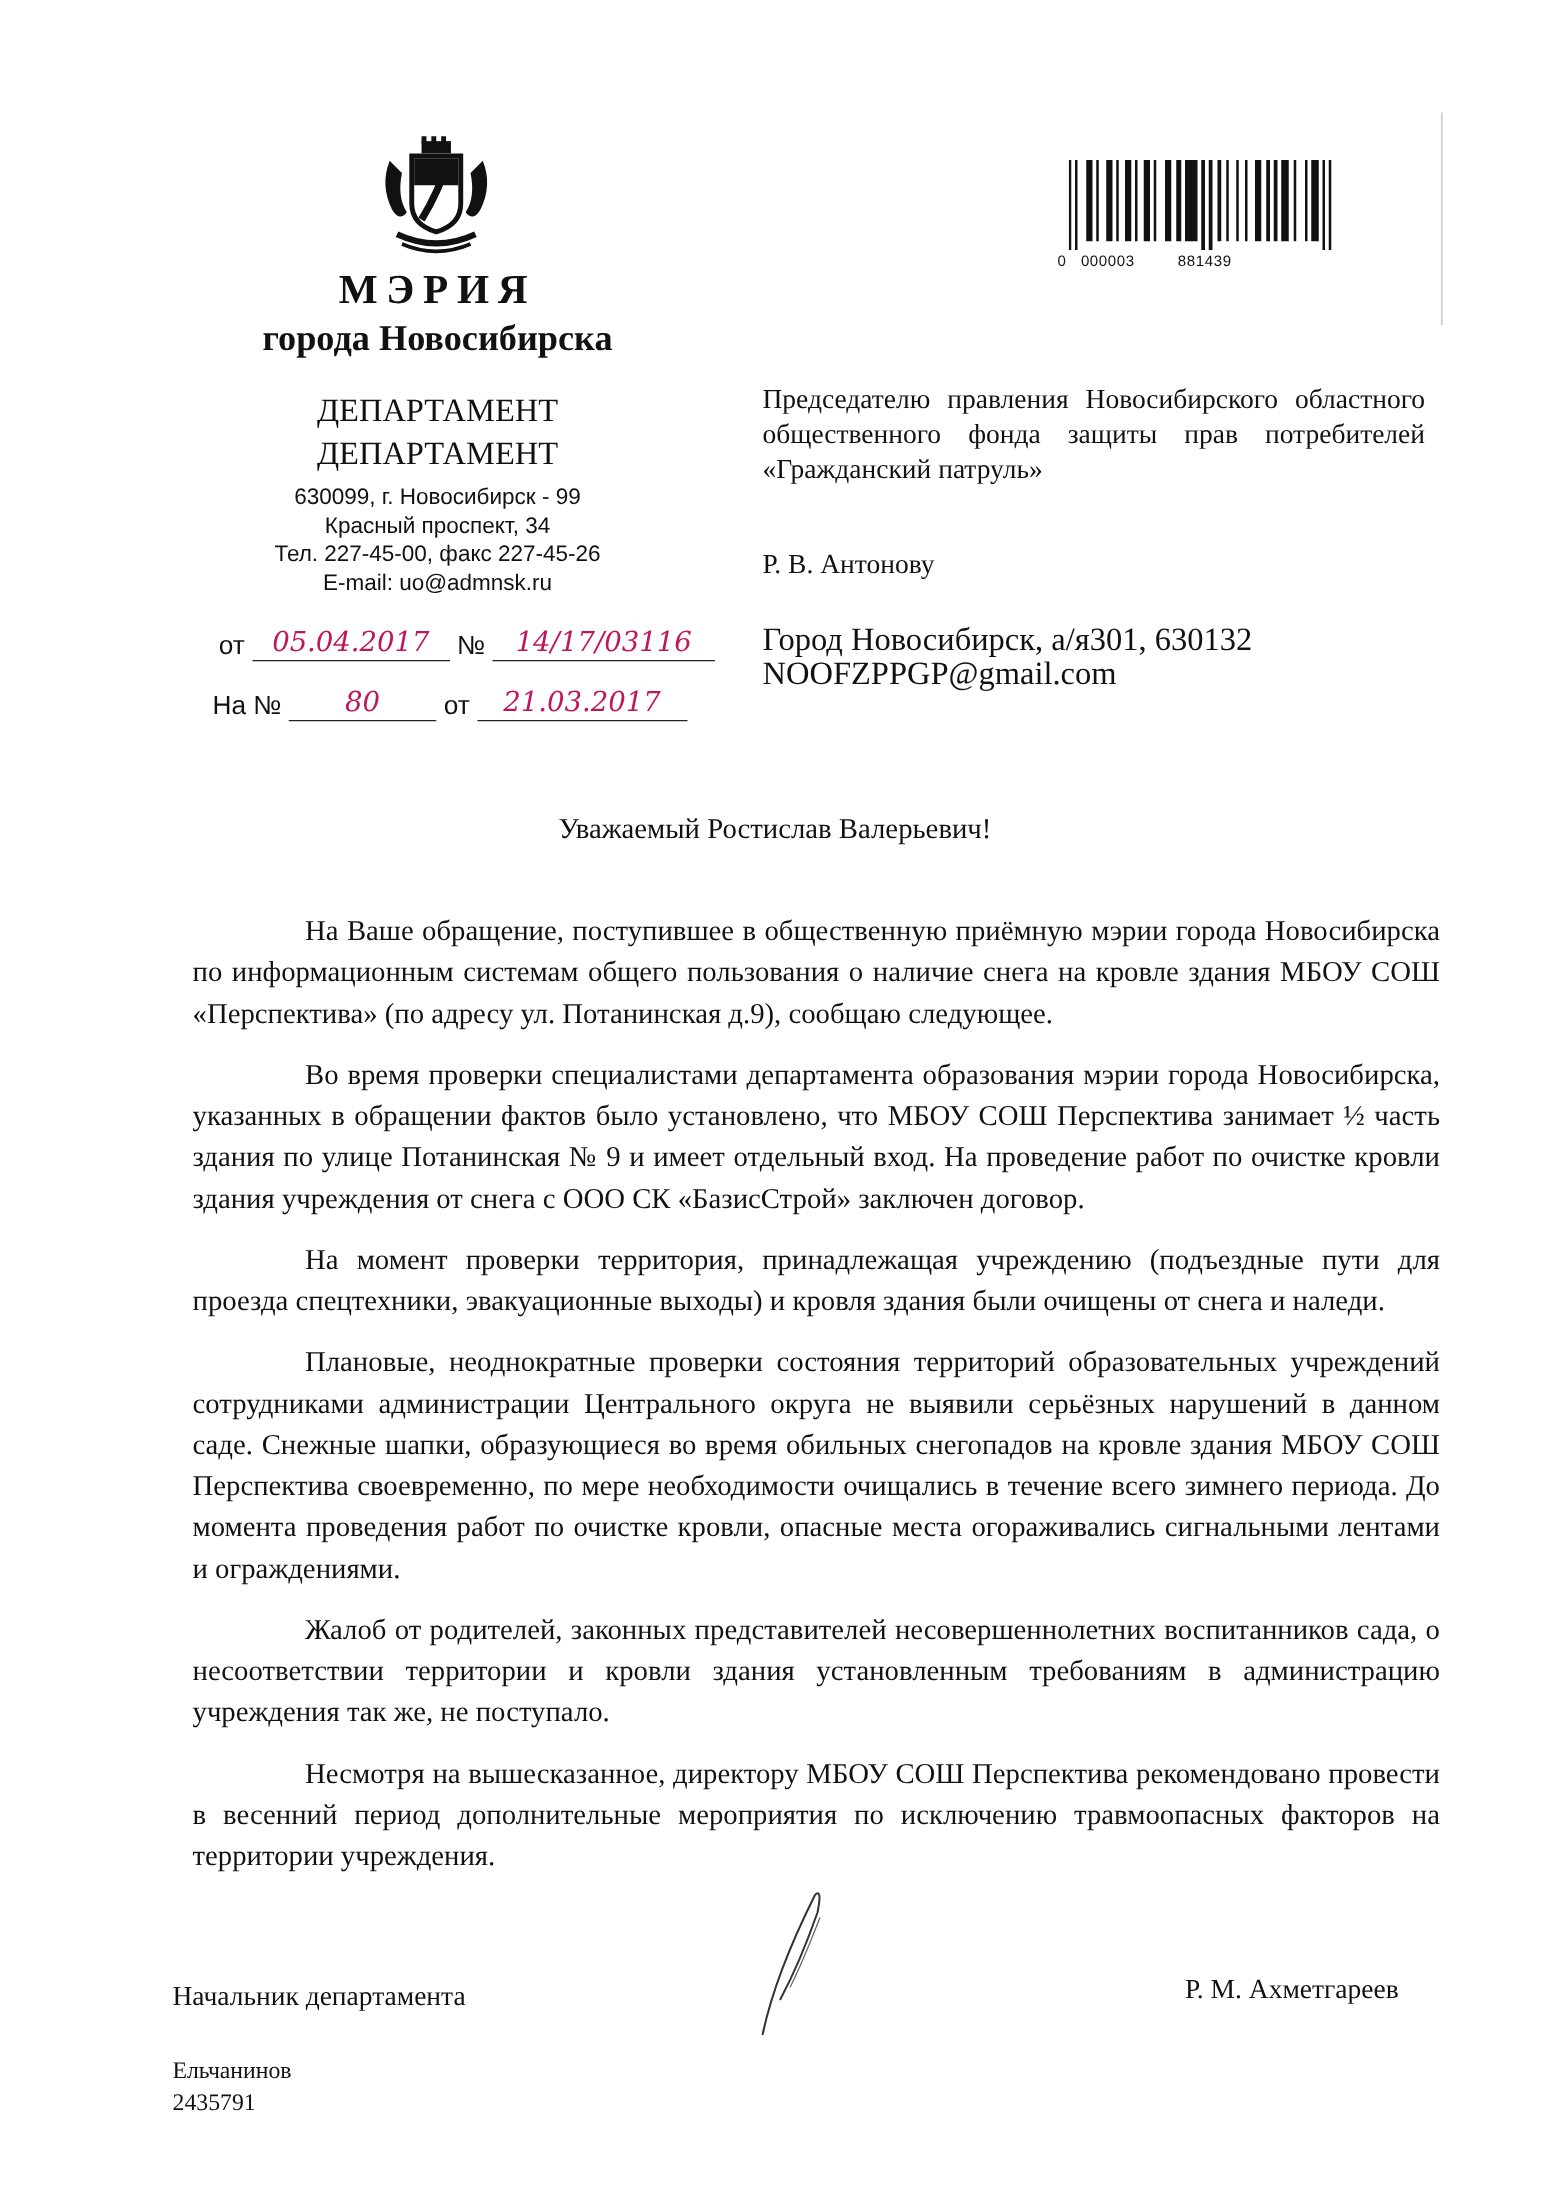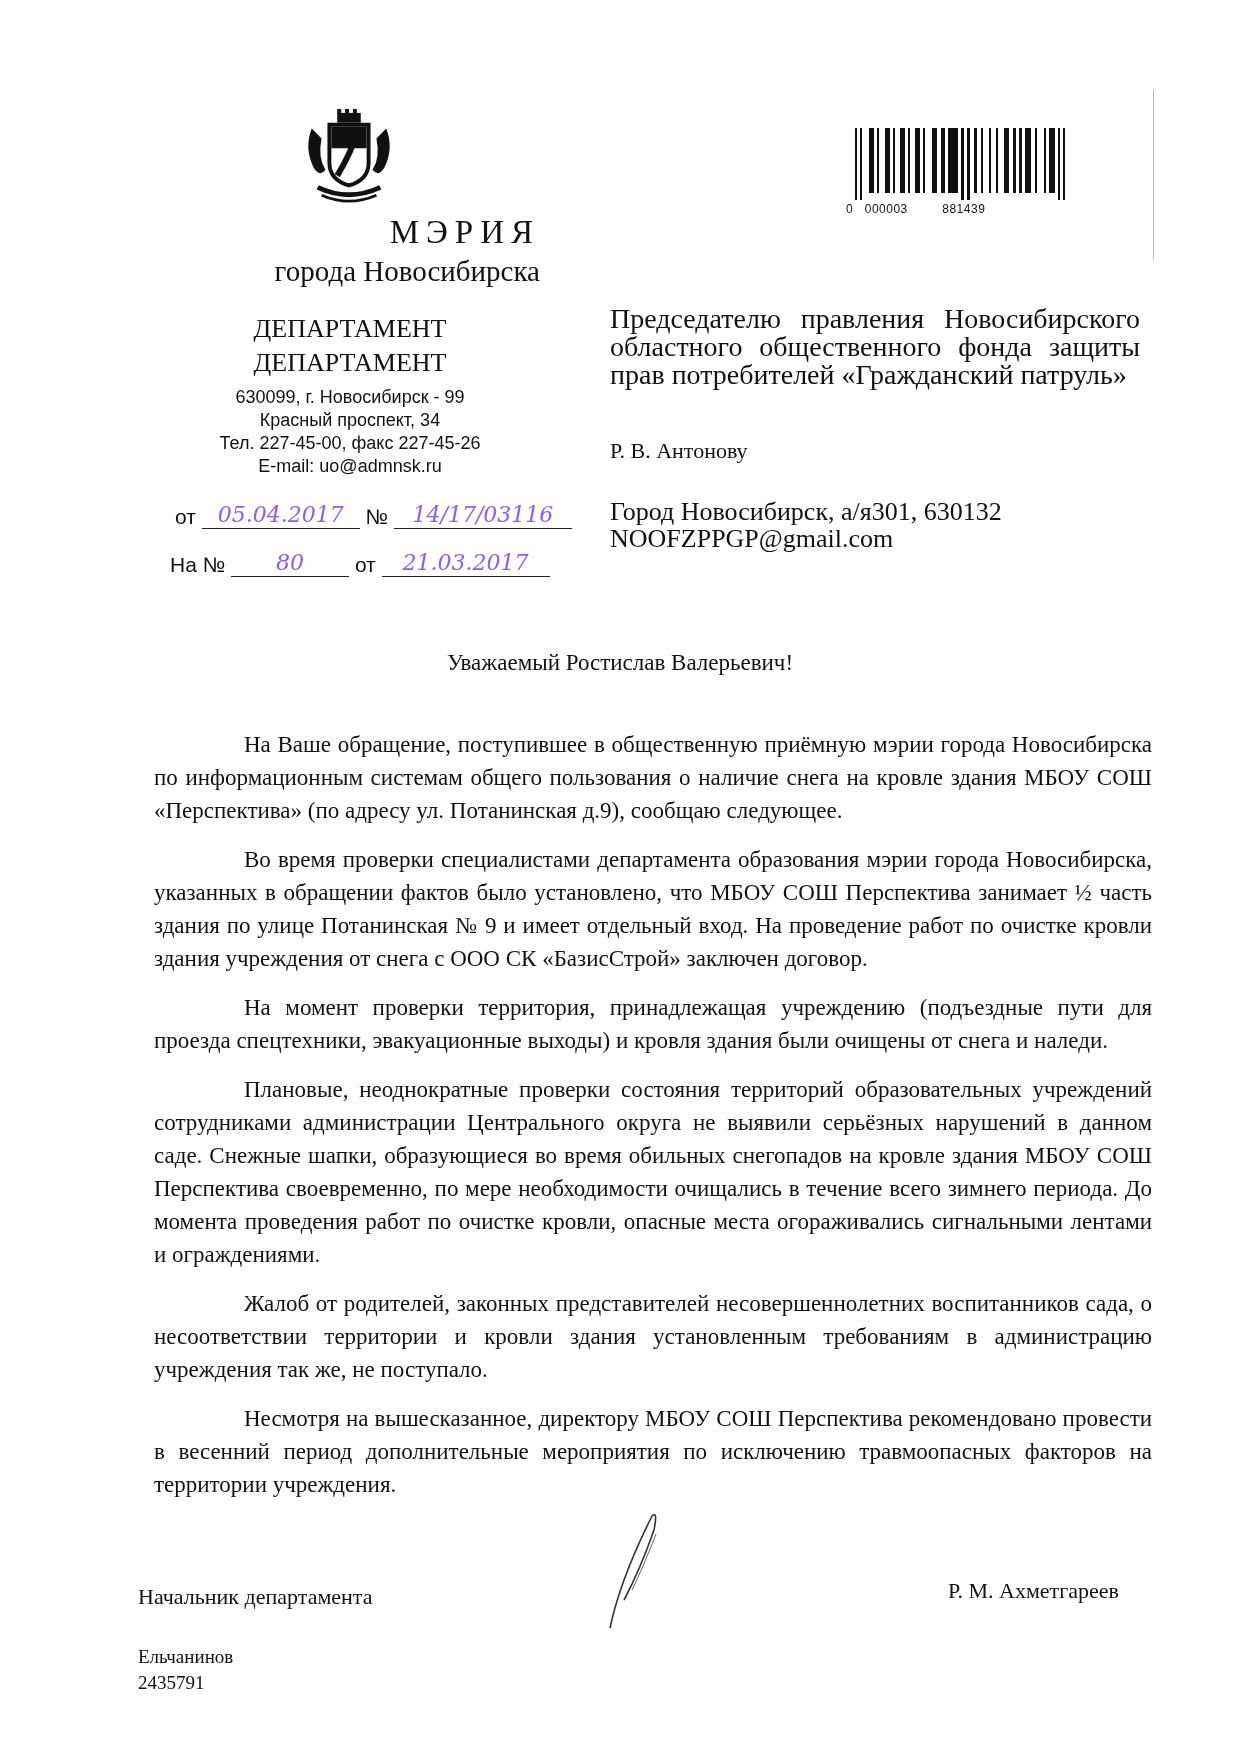--- a/index.html
+++ b/index.html
@@ -2,37 +2,37 @@
 <html><head>
 <meta charset="utf-8">
 <style>
   html, body { margin: 0; padding: 0; background: #fff; }
   body { width: 1240px; height: 1754px; position: relative; overflow: hidden; color: #111; }
   .serif { font-family: "Liberation Serif", "DejaVu Serif", serif; }
   .sans { font-family: "Liberation Sans", "DejaVu Sans", sans-serif; }
   .abs { position: absolute; }
 
   #emblem { left: 300px; top: 108px; width: 98px; width: 98px; height: 100px; }
-  #org-title { left: 160px; top: 212px; width: 380px; text-align: right; font-weight: normal; }
+  #org-title { left: 160px; top: 212px; width: 380px; text-align: center; font-weight: bold; }
   #org-title .l1 { font-size: 33px; letter-spacing: 7px; line-height: 40px; }
   #org-title .l2 { font-size: 29px; line-height: 38px; }
 
   #dept { left: 160px; top: 312px; width: 380px; text-align: center; font-size: 26px; line-height: 34px; }
   #dept-addr { left: 160px; top: 386px; width: 380px; text-align: center; font-size: 18px; line-height: 23px; }
 
   .regline { font-size: 21px; display: flex; align-items: flex-end; }
-  .hand { font-family: "DejaVu Serif", serif; font-style: italic; color: #8b5cf6; font-size: 22px; border-bottom: 1.5px solid #222; display: inline-block; text-align: center; padding: 0 4px; line-height: 26px; }
+  .hand { font-family: "DejaVu Serif", serif; font-style: italic; color: #be185d; font-size: 22px; border-bottom: 1.5px solid #222; display: inline-block; text-align: center; padding: 0 4px; line-height: 26px; }
   #reg1 { left: 175px; top: 502px; }
   #reg2 { left: 170px; top: 550px; }
 
   #barcode { left: 855px; top: 128px; width: 220px; height: 78px; }
   #barcode-num { left: 846px; top: 202px; font-size: 12px; white-space: pre; letter-spacing: 0.5px; }
   #scan-edge { left: 1153px; top: 90px; width: 1px; height: 170px; background: #bbb; }
 
-  #recipient { left: 610px; top: 305px; width: 530px; font-size: 28px; line-height: 28px; text-align: justify; text-align-last: left; }
+  #recipient { left: 610px; top: 305px; width: 530px; font-size: 22px; line-height: 28px; text-align: justify; text-align-last: left; }
   #recipient-name { left: 610px; top: 438px; font-size: 22px; }
   #recipient-addr { left: 610px; top: 498px; font-size: 26px; line-height: 27px; }
 
   #salutation { left: 0; width: 1240px; top: 650px; text-align: center; font-size: 23px; }
 
   #body-text { left: 138px; top: 712px; width: 1030px; font-size: 23px; line-height: 33px; }
   #body-text p { margin: 16px; text-indent: 90px; text-align: justify; }
 
   #sig-title { left: 138px; top: 1584px; font-size: 22px; }
   #sig-name { left: 948px; top: 1578px; font-size: 22px; }

